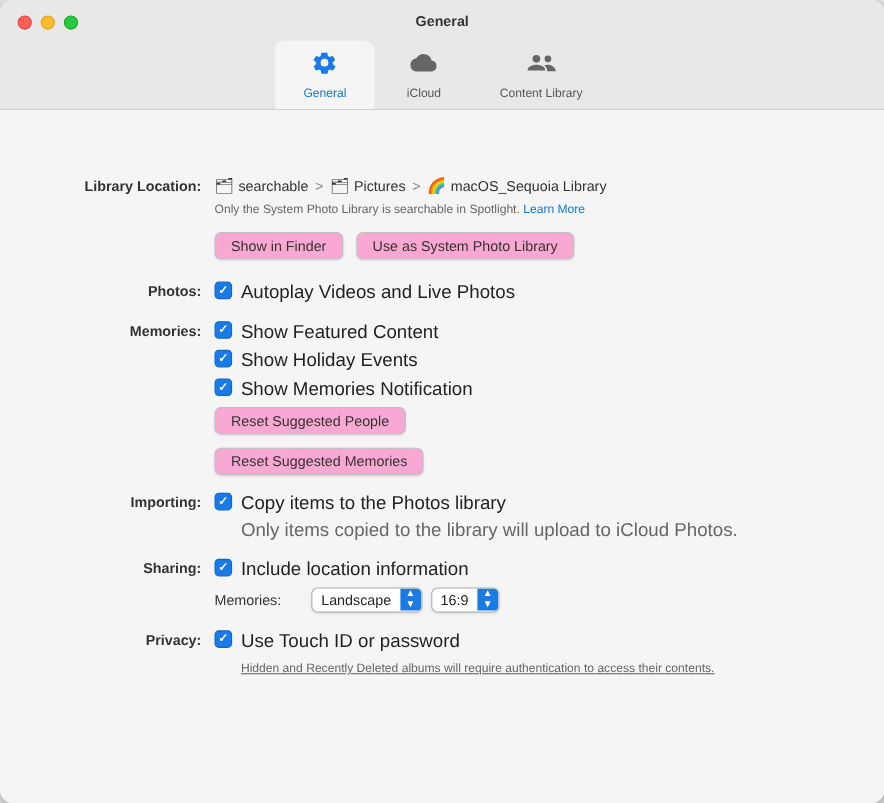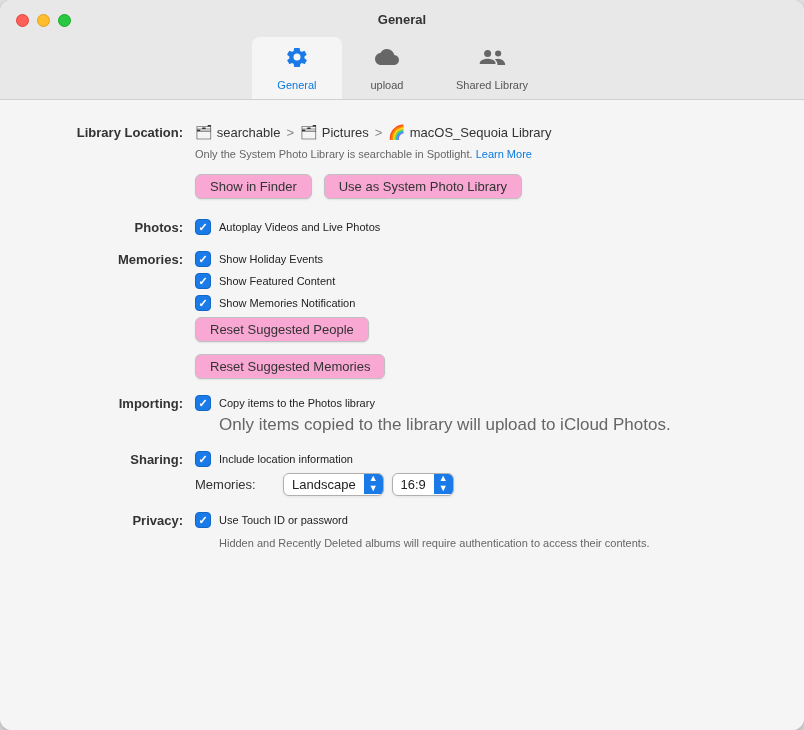--- a/index.html
+++ b/index.html
@@ -15,20 +15,21 @@
 
     .window {
       width: 804px;
       min-height: 730px;
       background: #f5f5f5;
       border-radius: 12px;
       box-shadow: 0 8px 32px rgba(0,0,0,0.28), 0 2px 8px rgba(0,0,0,0.14);
       overflow: hidden;
       display: flex;
       flex-direction: column;
+      gap: 37px;
     }
 
     .titlebar {
       background: #e8e8e8;
       border-bottom: 1px solid #d0d0d0;
       padding: 12px 16px 0;
       display: flex;
       flex-direction: column;
       align-items: center;
       position: relative;
@@ -164,23 +165,22 @@
       border-radius: 6px;
       padding: 4px 14px;
       font-size: 13px;
       color: #333;
       cursor: pointer;
       box-shadow: 0 1px 2px rgba(0,0,0,0.08);
     }
 
     .checkbox-row {
       display: flex;
-      align-items: center;
       gap: 8px;
-      font-size: 11px;
+      font-size: 17px;
       color: #222;
     }
 
     .checkbox {
       width: 16px;
       height: 16px;
       border-radius: 4px;
       background: #1a7ae8;
       border: 1.5px solid #1268c7;
       display: flex;
@@ -250,20 +250,21 @@
       color: #333;
     }
 
     .privacy-hint {
       font-size: 11px;
       color: #666;
       margin-left: 24px;
       margin-top: 2px;
       max-width: 460px;
       line-height: 1.4;
+      text-decoration: underline;
     }
 
     .gear-icon svg {
       width: 24px;
       height: 24px;
       fill: #1a7ae8;
     }
 
     .cloud-icon svg {
       width: 24px;
@@ -299,33 +300,33 @@
         </span>
         <span class="tab-label">General</span>
       </div>
 
       <div class="toolbar-item">
         <span class="icon cloud-icon">
           <svg viewBox="0 0 24 24" xmlns="http://www.w3.org/2000/svg">
             <path d="M19.35 10.04A7.49 7.49 0 0 0 12 4C9.11 4 6.6 5.64 5.35 8.04A5.994 5.994 0 0 0 0 14c0 3.31 2.69 6 6 6h13c2.76 0 5-2.24 5-5 0-2.64-2.05-4.78-4.65-4.96z"></path>
           </svg>
         </span>
-        <span class="tab-label">upload</span>
+        <span class="tab-label">iCloud</span>
       </div>
 
       <div class="toolbar-item">
         <span class="icon people-icon">
           <svg viewBox="0 0 32 24" xmlns="http://www.w3.org/2000/svg">
             <circle cx="11" cy="8" r="4"></circle>
             <path d="M11 14c-5 0-9 2.5-9 5v1h18v-1c0-2.5-4-5-9-5z"></path>
             <circle cx="23" cy="8" r="3.5"></circle>
             <path d="M23 14c-1.5 0-2.8.4-3.9.9 1.9 1.3 3.1 3.1 3.1 5.1v1H31v-1c0-2.5-3.6-6-8-6z"></path>
           </svg>
         </span>
-        <span class="tab-label">Shared Library</span>
+        <span class="tab-label">Content Library</span>
       </div>
     </div>
   </div>
 
   <div class="content">
 
     <div class="section">
       <div class="section-label">Library Location:</div>
       <div class="section-content">
         <div class="library-path">
@@ -357,25 +358,25 @@
           <span>Autoplay Videos and Live Photos</span>
         </div>
       </div>
     </div>
 
     <div class="section">
       <div class="section-label">Memories:</div>
       <div class="section-content">
         <div class="checkbox-row">
           <div class="checkbox"></div>
+          <span>Show Featured Content</span>
+        </div>
+        <div class="checkbox-row">
+          <div class="checkbox"></div>
           <span>Show Holiday Events</span>
-        </div>
-        <div class="checkbox-row">
-          <div class="checkbox"></div>
-          <span>Show Featured Content</span>
         </div>
         <div class="checkbox-row">
           <div class="checkbox"></div>
           <span>Show Memories Notification</span>
         </div>
         <div>
           <button class="btn">Reset Suggested People</button>
         </div>
         <div style="margin-top: 6px;">
           <button class="btn">Reset Suggested Memories</button>

